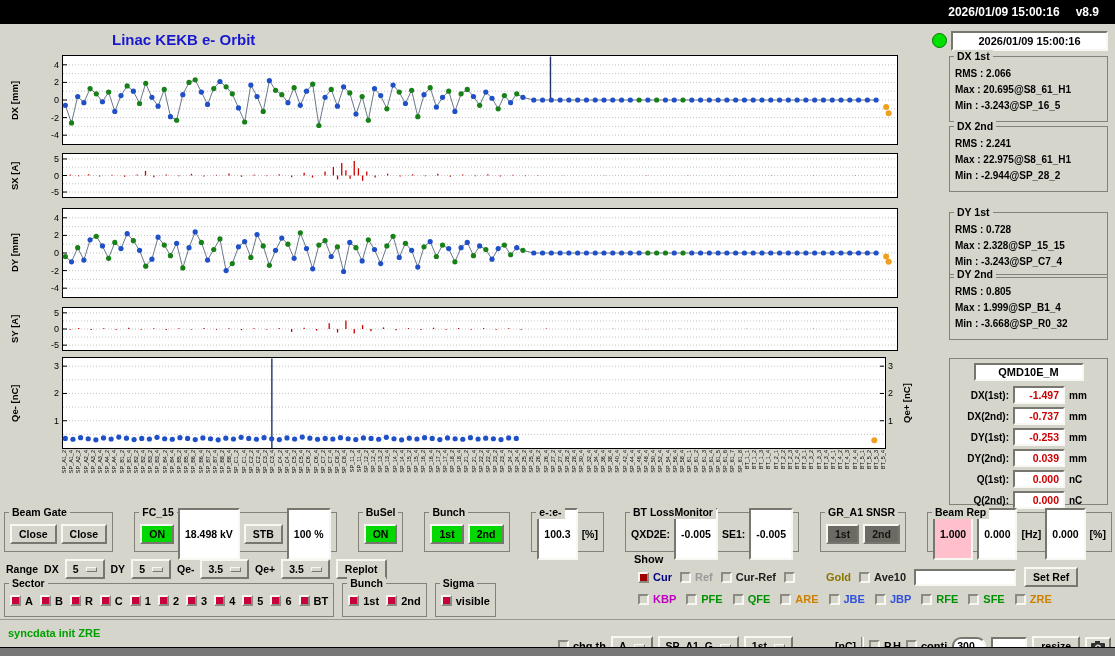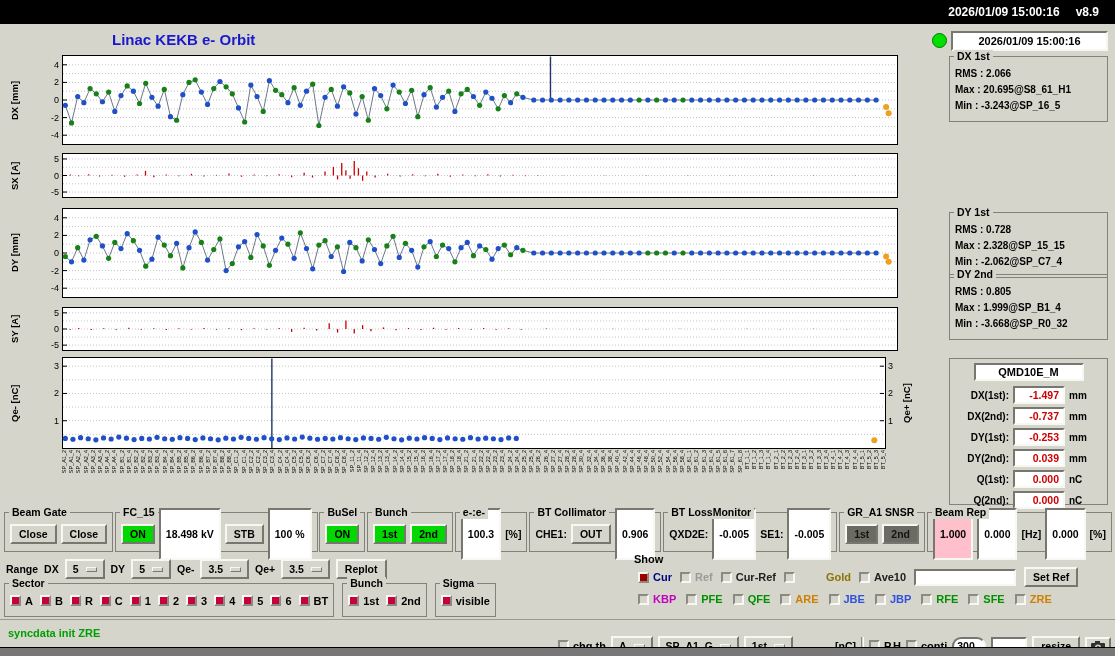--- a/index.html
+++ b/index.html
@@ -693,25 +693,31 @@
       <span style="left: 97.14%;">BT_5_3</span>
       <span style="left: 98%;">BT_5_4</span>
     </div>
 
   <div class="sgroup" style="top:56px;height:66px">
     <span class="fslab">DX 1st</span>
     <div class="sline">RMS : 2.066</div>
     <div class="sline">Max : 20.695@S8_61_H1</div>
     <div class="sline">Min : -3.243@SP_16_5</div>
   </div>
+  <div class="sgroup" style="top:126px;height:66px">
+    <span class="fslab">DX 2nd</span>
+    <div class="sline">RMS : 2.241</div>
+    <div class="sline">Max : 22.975@S8_61_H1</div>
+    <div class="sline">Min : -2.944@SP_28_2</div>
+  </div>
   <div class="sgroup" style="top:212px;height:66px">
     <span class="fslab">DY 1st</span>
     <div class="sline">RMS : 0.728</div>
     <div class="sline">Max : 2.328@SP_15_15</div>
-    <div class="sline">Min : -2.062@SP_C7_4</div>
+    <div class="sline">Min : -3.243@SP_C7_4</div>
   </div>
   <div class="sgroup" style="top:274px;height:66px">
     <span class="fslab">DY 2nd</span>
     <div class="sline">RMS : 0.805</div>
     <div class="sline">Max : 1.999@SP_B1_4</div>
     <div class="sline">Min : -3.668@SP_R0_32</div>
   </div>
 
   <div id="qmdbox">
     <div id="qmdtitle">QMD10E_M</div>
@@ -766,26 +772,20 @@
     </div>
     <div class="fset">
       <span class="fslab">Bunch</span>
       <span class="btn green">1st</span>
       <span class="btn green">2nd</span>
     </div>
     <div class="fset">
       <span class="fslab">e-:e-</span>
       <span class="vbox">100.3</span>
       <span class="flabel">[%]</span>
-    </div>
-    <div class="fset">
-      <span class="fslab">BT Collimator</span>
-      <span class="flabel">CHE1:</span>
-      <span class="btn">OUT</span>
-      <span class="vbox">0.906</span>
     </div>
     <div class="fset">
       <span class="fslab">BT LossMonitor</span>
       <span class="flabel">QXD2E:</span>
       <span class="vbox">-0.005</span>
       <span class="flabel">SE1:</span>
       <span class="vbox">-0.005</span>
     </div>
     <div class="fset">
       <span class="fslab">GR_A1 SNSR</span>

